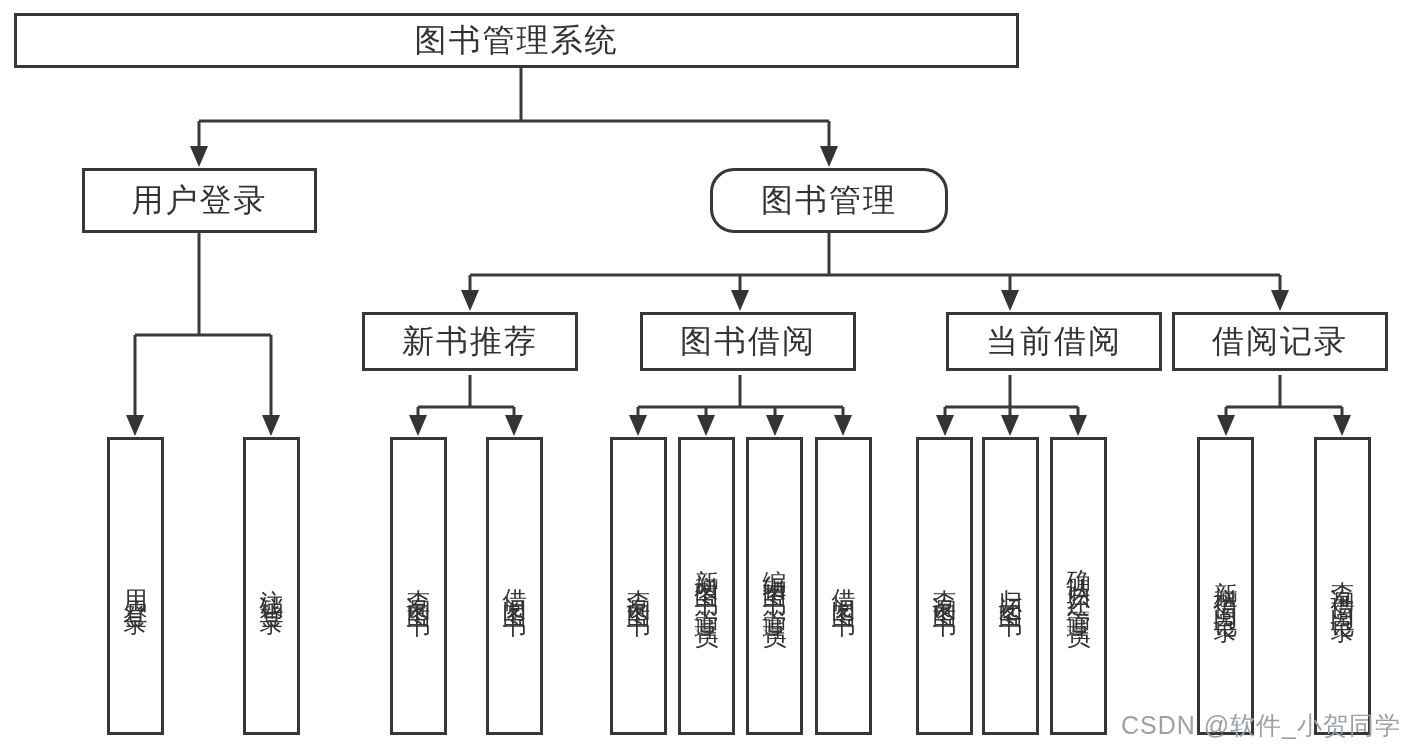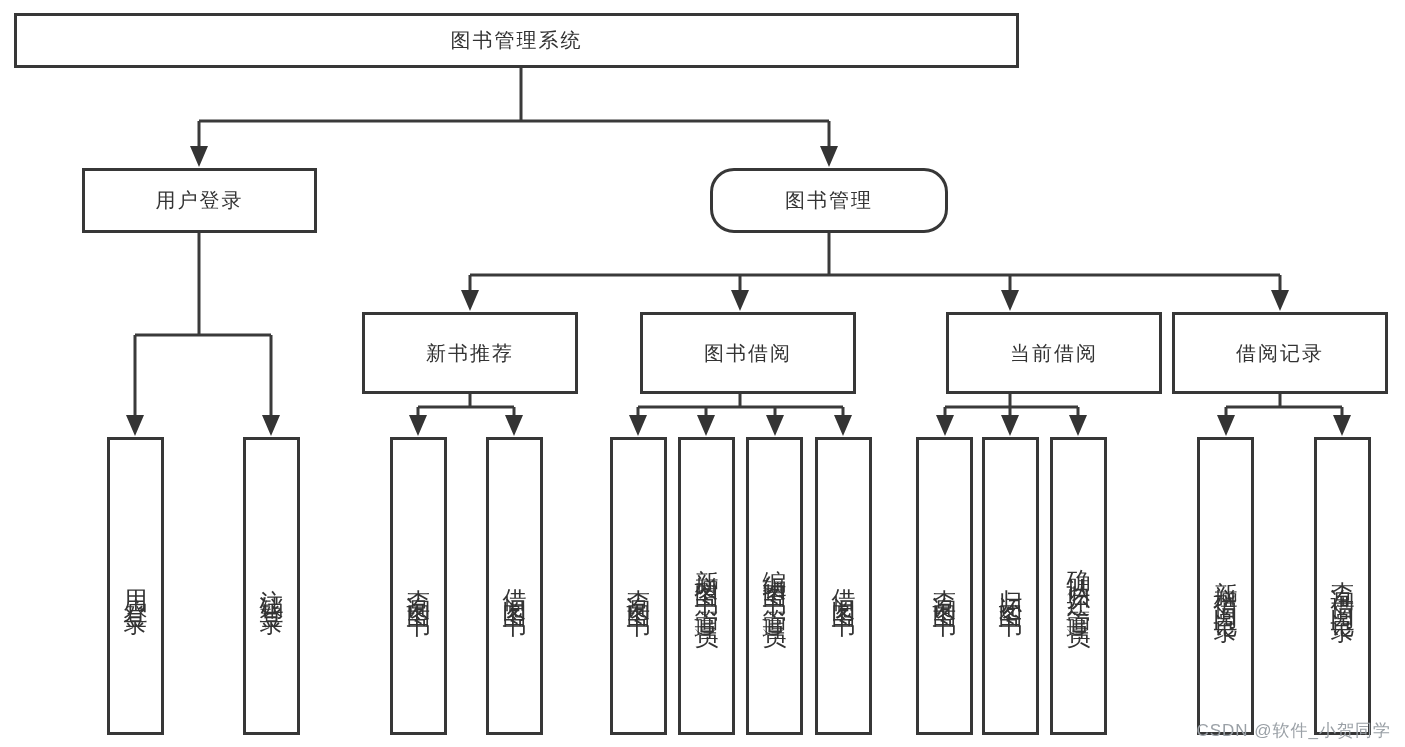--- a/index.html
+++ b/index.html
@@ -6,32 +6,32 @@
   #canvas{
     position:relative;width:1405px;height:747px;background:#ffffff;
     font-family:"Liberation Sans", sans-serif;overflow:hidden;
   }
   #wires{position:absolute;left:0;top:0;z-index:1;}
   .node{
     position:absolute;box-sizing:border-box;background:#ffffff;
     border:3px solid #373737;color:#333333;z-index:2;
     display:flex;align-items:center;justify-content:center;
   }
-  .h-node{font-size:20px;letter-spacing:2px;white-space:nowrap;font-family:Liberation Mono, monospace;}
+  .h-node{font-size:32px;letter-spacing:2px;white-space:nowrap;font-family:Liberation Mono, monospace;}
   .v-node{
     writing-mode:vertical-rl;text-orientation:mixed;
     font-size:24px;letter-spacing:8px;line-height:1;
   }
   .root{left:14px;top:13px;width:1005px;height:55px;}
   .l2{top:168px;height:65px;}
-  .l3{top:312px;height:82px;width:216px;}
+  .l3{top:312px;height:59px;width:216px;}
   .leaf{top:437px;width:57px;height:298px;}
   #watermark{
-    position:absolute;right:14px;bottom:5px;z-index:3;
-    font-size:17px;color:#9aa0a6;letter-spacing:1px;white-space:nowrap;
+    position:absolute;right:4px;bottom:5px;z-index:3;
+    font-size:25px;color:#9aa0a6;letter-spacing:1px;white-space:nowrap;
   }
 </style>
 </head>
 <body>
 
 <div id="canvas">
 
   <svg id="wires" width="1405" height="747" viewBox="0 0 1405 747">
     <path fill="none" stroke="#3a3a3a" stroke-width="3" d="
       M521 68 V121

